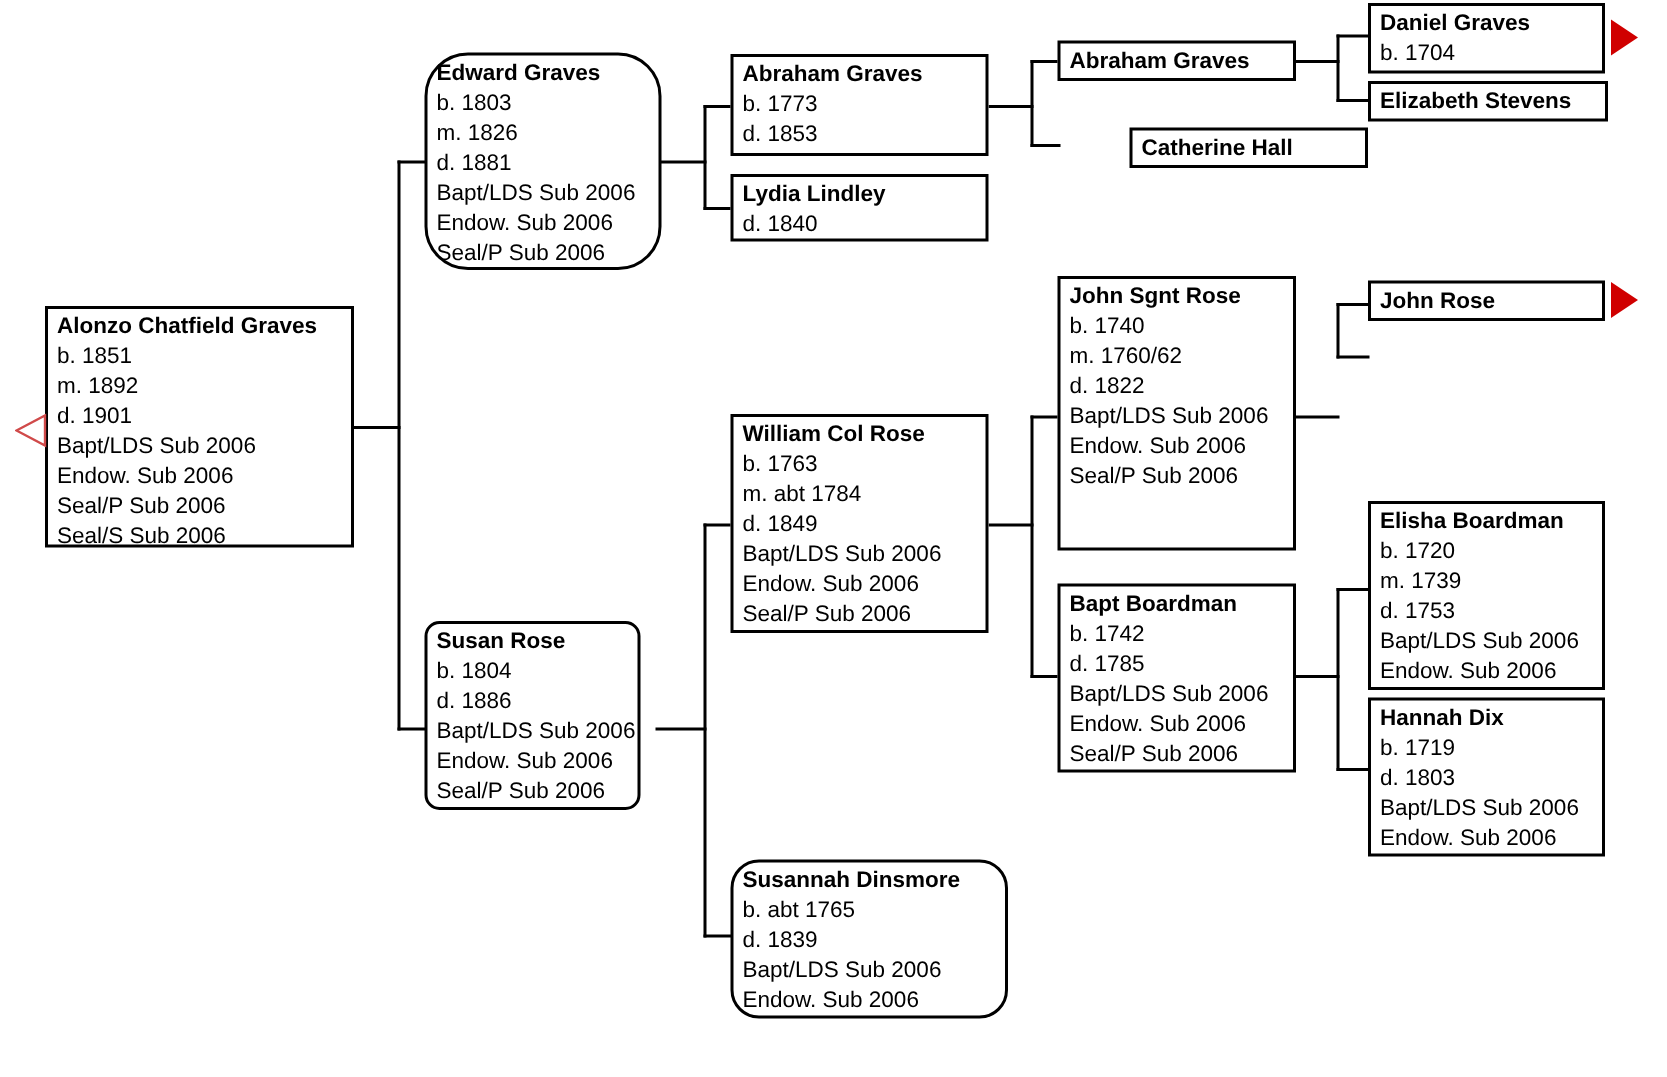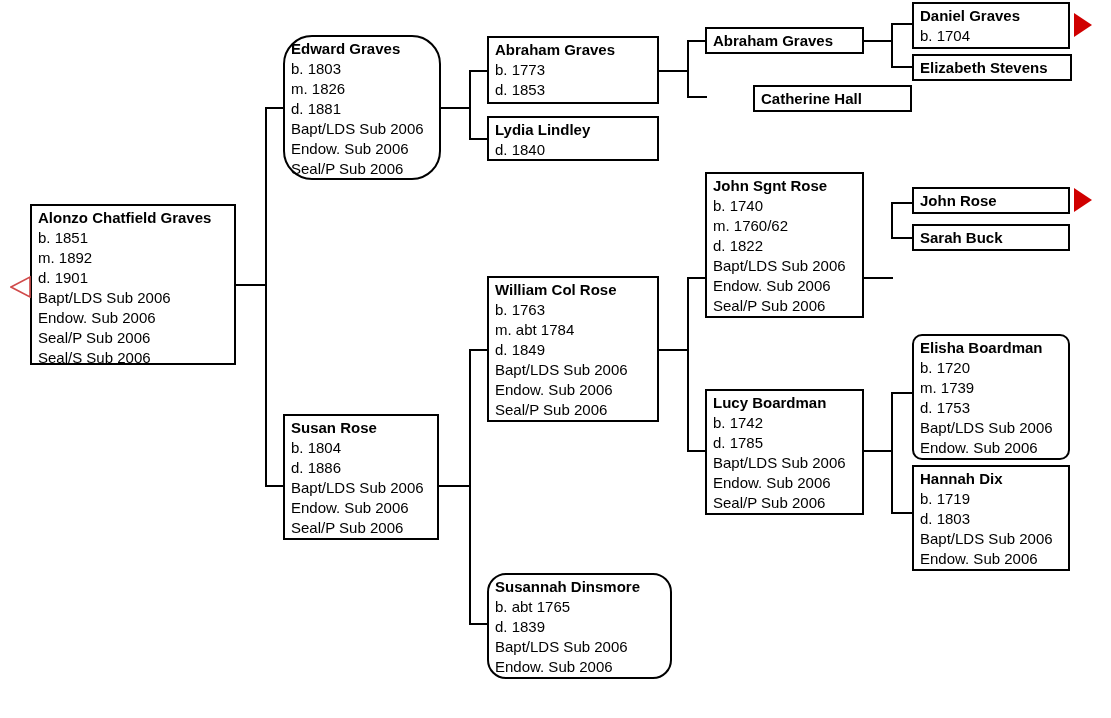--- a/index.html
+++ b/index.html
@@ -121,21 +121,21 @@
   <div class="box" style="left:283px; top:35px; width:158px; height:145px;border-radius:29px;">
     <div class="pname">Edward Graves</div>
     <div class="pfact">b. 1803</div>
     <div class="pfact">m. 1826</div>
     <div class="pfact">d. 1881</div>
     <div class="pfact">Bapt/LDS Sub 2006</div>
     <div class="pfact">Endow. Sub 2006</div>
     <div class="pfact">Seal/P Sub 2006</div>
   </div>
 
-  <div class="box" style="left:283px; top:414px; width:156px; height:126px;">
+  <div class="box" style="left:283px; top:414px; width:144px; height:126px;border-radius:10px;">
     <div class="pname">Susan Rose</div>
     <div class="pfact">b. 1804</div>
     <div class="pfact">d. 1886</div>
     <div class="pfact">Bapt/LDS Sub 2006</div>
     <div class="pfact">Endow. Sub 2006</div>
     <div class="pfact">Seal/P Sub 2006</div>
   </div>
 
   <div class="box" style="left:487px; top:36px; width:172px; height:68px;">
     <div class="pname">Abraham Graves</div>
@@ -167,57 +167,54 @@
   </div>
 
   <div class="box" style="left:705px; top:27px; width:159px; height:27px;">
     <div class="pname">Abraham Graves</div>
   </div>
 
   <div class="box" style="left:705px; top:85px; width:159px; height:27px;margin-left:48px;">
     <div class="pname">Catherine Hall</div>
   </div>
 
-  <div class="box" style="left:705px; top:172px; width:159px; height:146px;">
+  <div class="box" style="left:705px; top:184px; width:159px; height:183px;">
     <div class="pname">John Sgnt Rose</div>
     <div class="pfact">b. 1740</div>
     <div class="pfact">m. 1760/62</div>
     <div class="pfact">d. 1822</div>
     <div class="pfact">Bapt/LDS Sub 2006</div>
     <div class="pfact">Endow. Sub 2006</div>
     <div class="pfact">Seal/P Sub 2006</div>
   </div>
 
   <div class="box" style="left:705px; top:389px; width:159px; height:126px;">
-    <div class="pname">Lucy Boardman</div>
+    <div class="pname">Bapt Boardman</div>
     <div class="pfact">b. 1742</div>
     <div class="pfact">d. 1785</div>
     <div class="pfact">Bapt/LDS Sub 2006</div>
     <div class="pfact">Endow. Sub 2006</div>
     <div class="pfact">Seal/P Sub 2006</div>
   </div>
 
   <div class="box" style="left:912px; top:2px; width:158px; height:47px;">
     <div class="pname">Daniel Graves</div>
     <div class="pfact">b. 1704</div>
   </div>
 
   <div class="box" style="left:912px; top:54px; width:160px; height:27px;">
     <div class="pname">Elizabeth Stevens</div>
   </div>
 
   <div class="box" style="left:912px; top:187px; width:158px; height:27px;">
     <div class="pname">John Rose</div>
   </div>
 
-  <div class="box" style="left:912px; top:224px; width:158px; height:27px;">
-    <div class="pname">Sarah Buck</div>
-  </div>
-
-  <div class="box" style="left:912px; top:334px; width:158px; height:126px;border-radius:10px;">
+
+  <div class="box" style="left:912px; top:334px; width:158px; height:126px;">
     <div class="pname">Elisha Boardman</div>
     <div class="pfact">b. 1720</div>
     <div class="pfact">m. 1739</div>
     <div class="pfact">d. 1753</div>
     <div class="pfact">Bapt/LDS Sub 2006</div>
     <div class="pfact">Endow. Sub 2006</div>
   </div>
 
   <div class="box" style="left:912px; top:465px; width:158px; height:106px;">
     <div class="pname">Hannah Dix</div>

